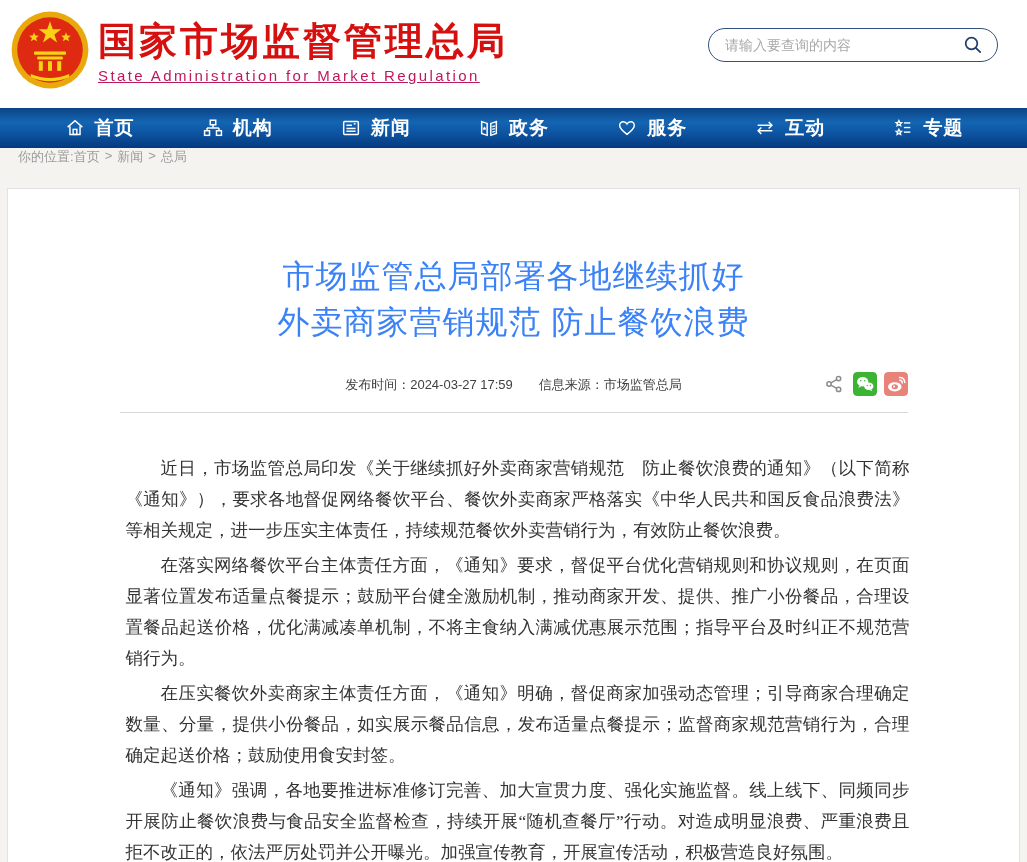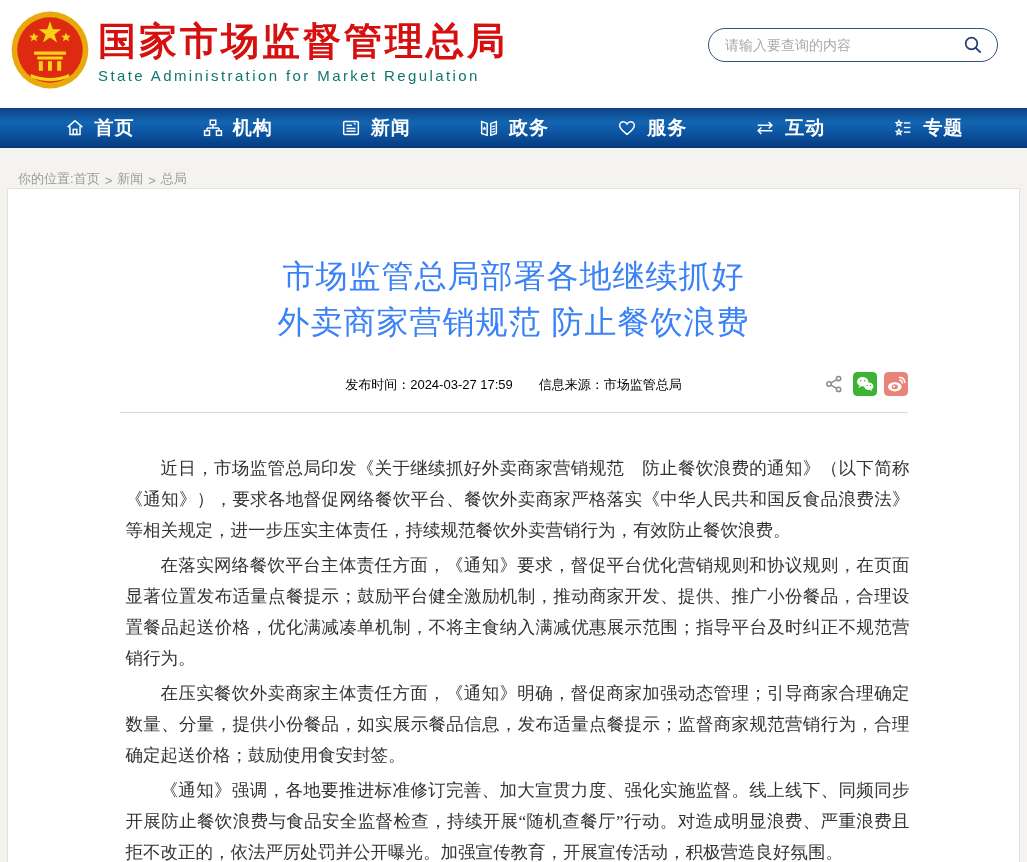--- a/index.html
+++ b/index.html
@@ -5,56 +5,56 @@
   * { margin:0; padding:0; box-sizing:border-box; }
   html,body { width:1027px; height:862px; overflow:hidden; background:#f4f3f0;
     font-family:"Liberation Sans", sans-serif; }
 
   
   .site-header { position:relative; width:100%; height:108px; background:#ffffff; }
   .emblem { position:absolute; left:10px; top:8px; width:80px; height:84px; }
   .title-block { position:absolute; left:98px; top:18px; }
   .site-title { font-size:38px; font-weight:bold; color:#d5100f; letter-spacing:3px;
     line-height:46px; }
-  .site-subtitle { font-size:15px; color:#0f766e; letter-spacing:2.4px; margin-top:3px; }
+  .site-subtitle { font-size:15px; color:#be185d; letter-spacing:2.4px; margin-top:3px;text-decoration:underline; }
 
   .search-box { position:absolute; right:29px; top:28px; width:290px; height:34px;
     border:1px solid #32517d; border-radius:18px; background:#fff;
     display:flex; align-items:center; padding:0 12px 0 16px;gap:14px; }
   .search-box input { flex:1; border:none; outline:none; font-size:14px; color:#333;
     background:transparent; font-family:"Liberation Sans", sans-serif; }
   .search-box input::placeholder { color:#a9a9a9; }
   .search-btn { width:24px; height:24px; display:flex; align-items:center;
     justify-content:center; cursor:pointer; background:none; border:none; }
 
   
   .main-nav { width:100%; height:40px;
     background:linear-gradient(180deg,#0c4386 0%, #1365b2 35%, #0e56a4 60%, #043a7e 100%);
     display:flex; align-items:center; justify-content:space-around; padding:0 30px; }
   .nav-item { display:flex; align-items:center; gap:9px; color:#ffffff; cursor:pointer;
     text-decoration:none; }
   .nav-item .nav-label { font-size:19px; font-weight:bold; letter-spacing:1px; color:#fff; }
   .nav-item svg { display:block; }
 
   
-  .breadcrumb-bar { height:40px; display:flex; align-items:flex-end; padding-left:18px;
+  .breadcrumb-bar { height:40px; display:flex; align-items:flex-start; padding-left:18px;
     background:#f4f3f0; font-size:13px; color:#9b9b9b; }
   .breadcrumb-bar a { color:#9b9b9b; text-decoration:none; cursor:pointer; }
   .breadcrumb-sep { margin:0 5px; }
 
   
   .card { margin:0 7px; background:#ffffff; border:1px solid #e2e2e2;
     height:700px; padding-top:64px; }
   .content-col { width:792px; margin:0 auto; }
 
   .article-title { text-align:center; color:#3b82f6; font-size:32px; font-weight:500;
     line-height:46px; letter-spacing:1px; }
 
   .meta-row { position:relative; margin-top:27px; height:26px; }
-  .meta-text { text-align:center; font-size:13px; color:#000000; line-height:26px; }
+  .meta-text { text-align:center; font-size:13px; color:#404040; line-height:26px; }
   .meta-text .meta-gap { display:inline-block; width:26px; }
   .share-group { position:absolute; right:2px; top:0; display:flex; align-items:center; gap:7px; }
   .share-btn { border:none; background:none; padding:0; cursor:pointer; width:24px;
     height:24px; display:flex; align-items:center; justify-content:center; }
   .icon-tile { width:24px; height:24px; border-radius:4px; }
 
   .divider { border:none; border-top:1px solid #d7d7d7; margin:14px 2px 0 2px; }
 
   .article-body { margin-top:40px; font-family:"Liberation Serif", serif;
     font-size:17.5px; color:#333333; line-height:31px; text-align:justify; }

